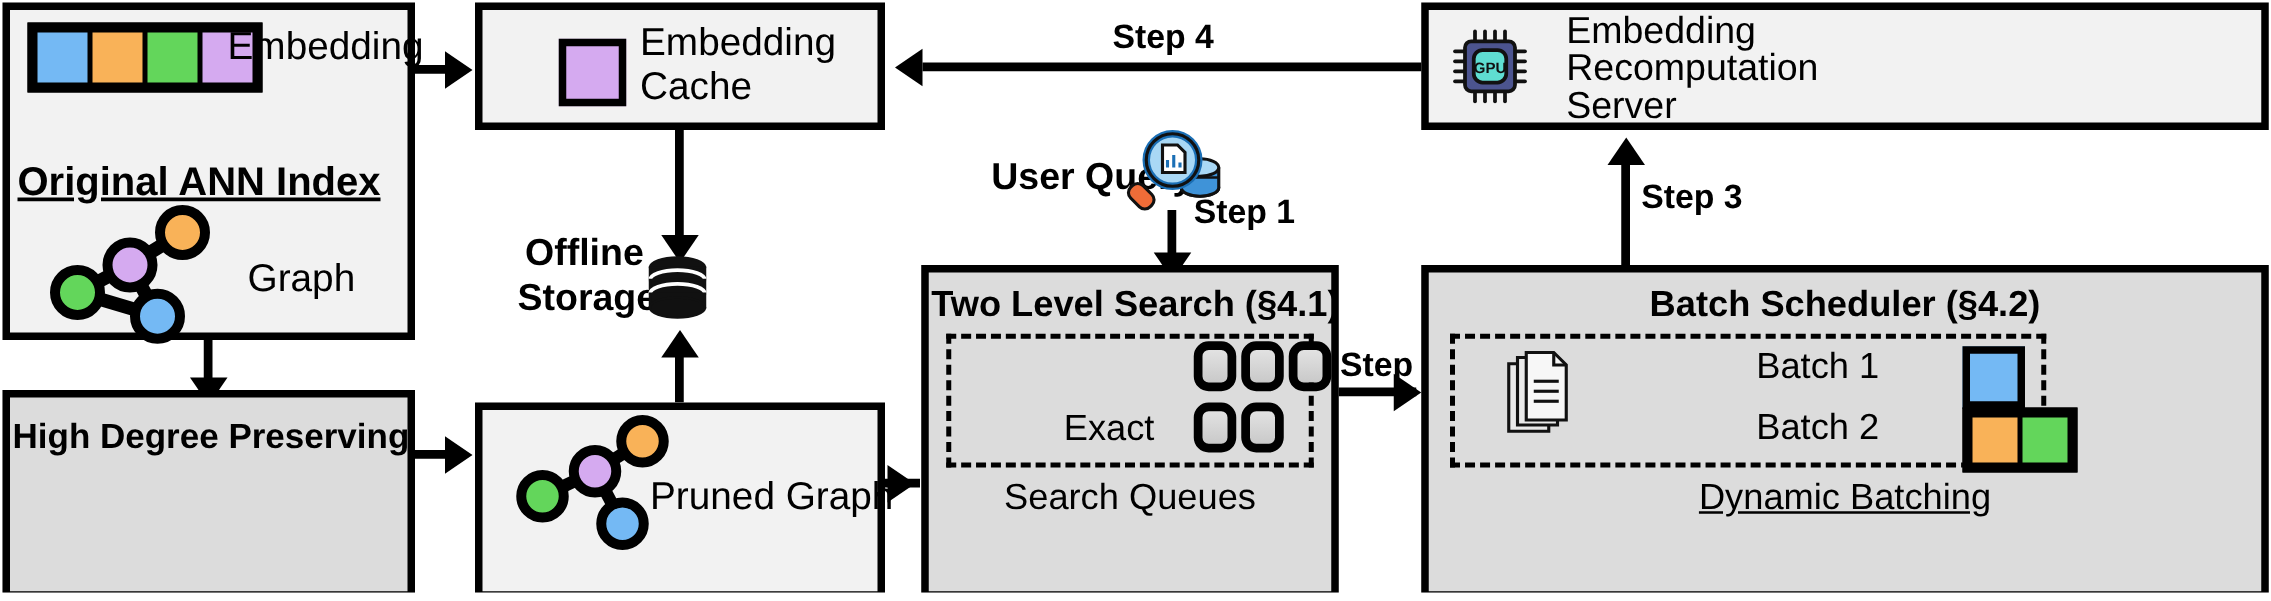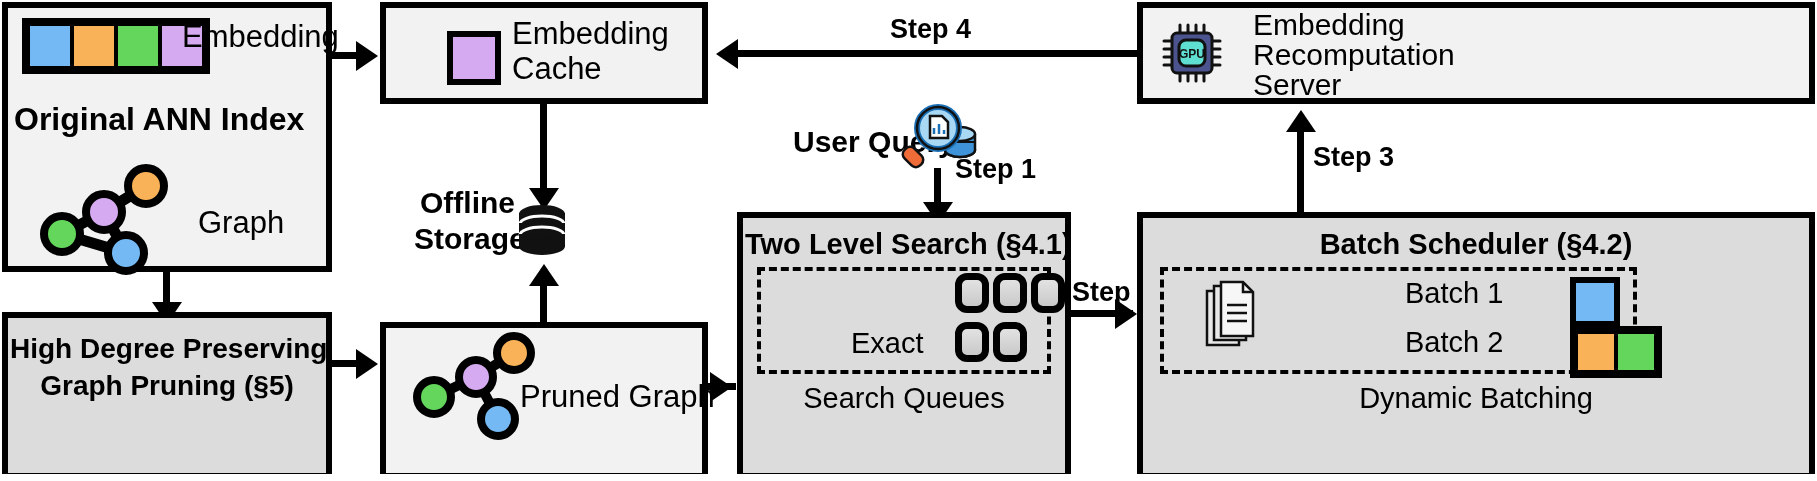--- a/index.html
+++ b/index.html
@@ -34,21 +34,21 @@
 
   <div class="box" style="left:2px;top:2px;width:330px;height:270px;">
   </div>
   <div class="strip" style="left:22px;top:18px;">
     <i style="background:#74b9f4"></i>
     <i style="background:#f9b258"></i>
     <i style="background:#63d65b"></i>
     <i style="background:#d5aaf0"></i>
   </div>
   <div class="lbl" style="left:182px;top:20px;font-size:31px;">Embedding</div>
-  <div class="lbl bold" style="left:14px;top:102px;font-size:32px;">Original ANN Index</div>
+  <div class="lbl bold" style="left:14px;top:128px;font-size:32px;text-decoration:underline;">Original ANN Index</div>
 
   <svg class="gsvg" style="left:36px;top:168px;" width="140" height="100" viewBox="0 0 140 100">
     <g stroke="#000" stroke-width="11" stroke-linecap="round">
       <line x1="26" y1="66" x2="68" y2="44"></line>
       <line x1="68" y1="44" x2="110" y2="18"></line>
       <line x1="68" y1="44" x2="90" y2="85"></line>
       <line x1="26" y1="66" x2="90" y2="85"></line>
     </g>
     <circle cx="110" cy="18" r="18" fill="#f9b258" stroke="#000" stroke-width="8"></circle>
     <circle cx="68" cy="44" r="18" fill="#d5aaf0" stroke="#000" stroke-width="8"></circle>
@@ -145,21 +145,20 @@
       </g>
     </g>
   </svg>
 
   <div class="vline" style="left:934px;top:168px;height:42px;"></div>
   <div class="ah-d" style="left:923px;top:202px;"></div>
   <div class="lbl bold" style="left:955px;top:154px;font-size:27px;">Step 1</div>
 
   <div class="box grey" style="left:2px;top:312px;width:330px;height:167px;"></div>
   <div class="lbl bold ctr" style="left:10px;top:333px;width:314px;font-size:28px;">High Degree Preserving</div>
-  <div class="lbl bold ctr" style="left:10px;top:370px;width:314px;font-size:28px;">Graph Pruning (§5)</div>
 
   <div class="hline" style="left:332px;top:360px;width:28px;"></div>
   <div class="ah-r" style="left:356px;top:349px;"></div>
 
   <div class="box" style="left:380px;top:322px;width:328px;height:157px;"></div>
   <svg class="gsvg" style="left:410px;top:335px;" width="130" height="110" viewBox="0 0 130 110">
     <g stroke="#000" stroke-width="10" stroke-linecap="round">
       <line x1="24" y1="62" x2="66" y2="42"></line>
       <line x1="66" y1="42" x2="104" y2="18"></line>
       <line x1="66" y1="42" x2="88" y2="84"></line>
@@ -212,15 +211,15 @@
 
   <div class="lbl" style="left:1405px;top:277px;font-size:29px;">Batch 1</div>
   <div class="swatch" style="left:1570px;top:277px;width:38px;height:38px;background:#74b9f4;"></div>
 
   <div class="lbl" style="left:1405px;top:326px;font-size:29px;">Batch 2</div>
   <div class="strip" style="left:1570px;top:326px;">
     <i style="background:#f9b258;width:36px;height:36px;"></i>
     <i style="background:#63d65b;width:36px;height:36px;"></i>
   </div>
 
-  <div class="lbl ctr" style="left:1145px;top:382px;width:662px;font-size:29px;">Dynamic Batching</div>
+  <div class="lbl ctr" style="left:1145px;top:382px;width:662px;font-size:29px;text-decoration:underline;">Dynamic Batching</div>
 
 </div>
 
 </body></html>

